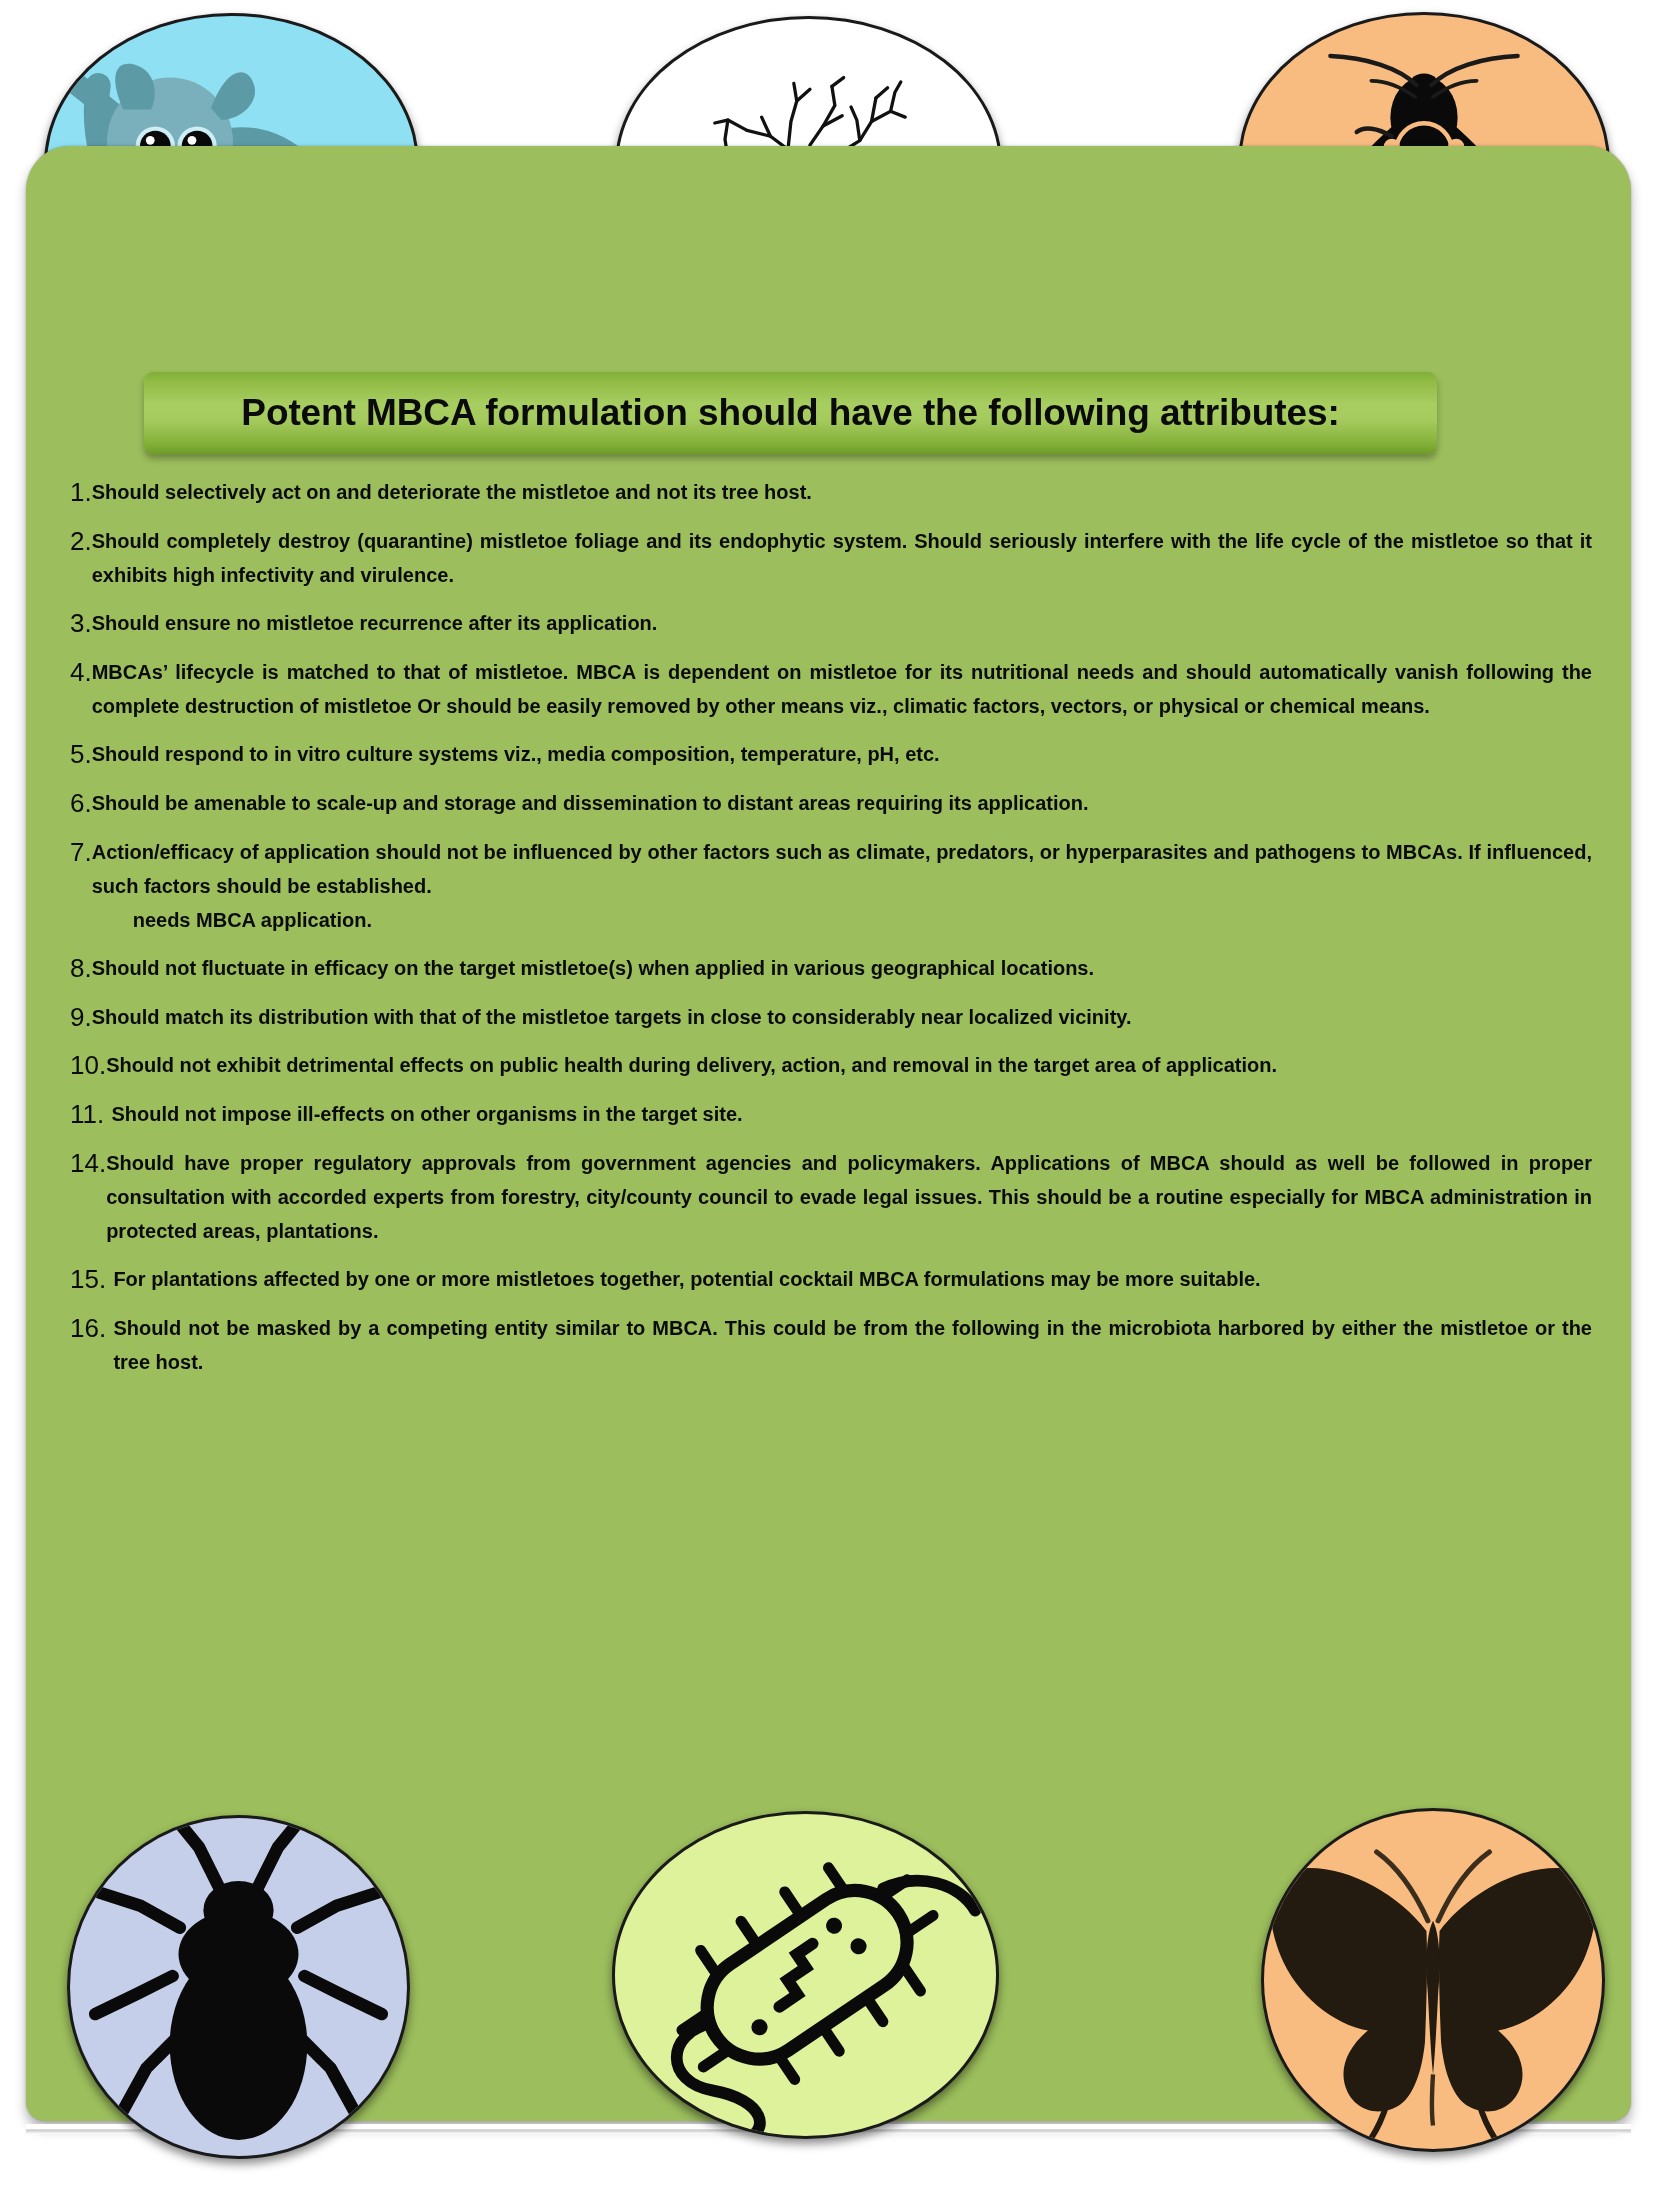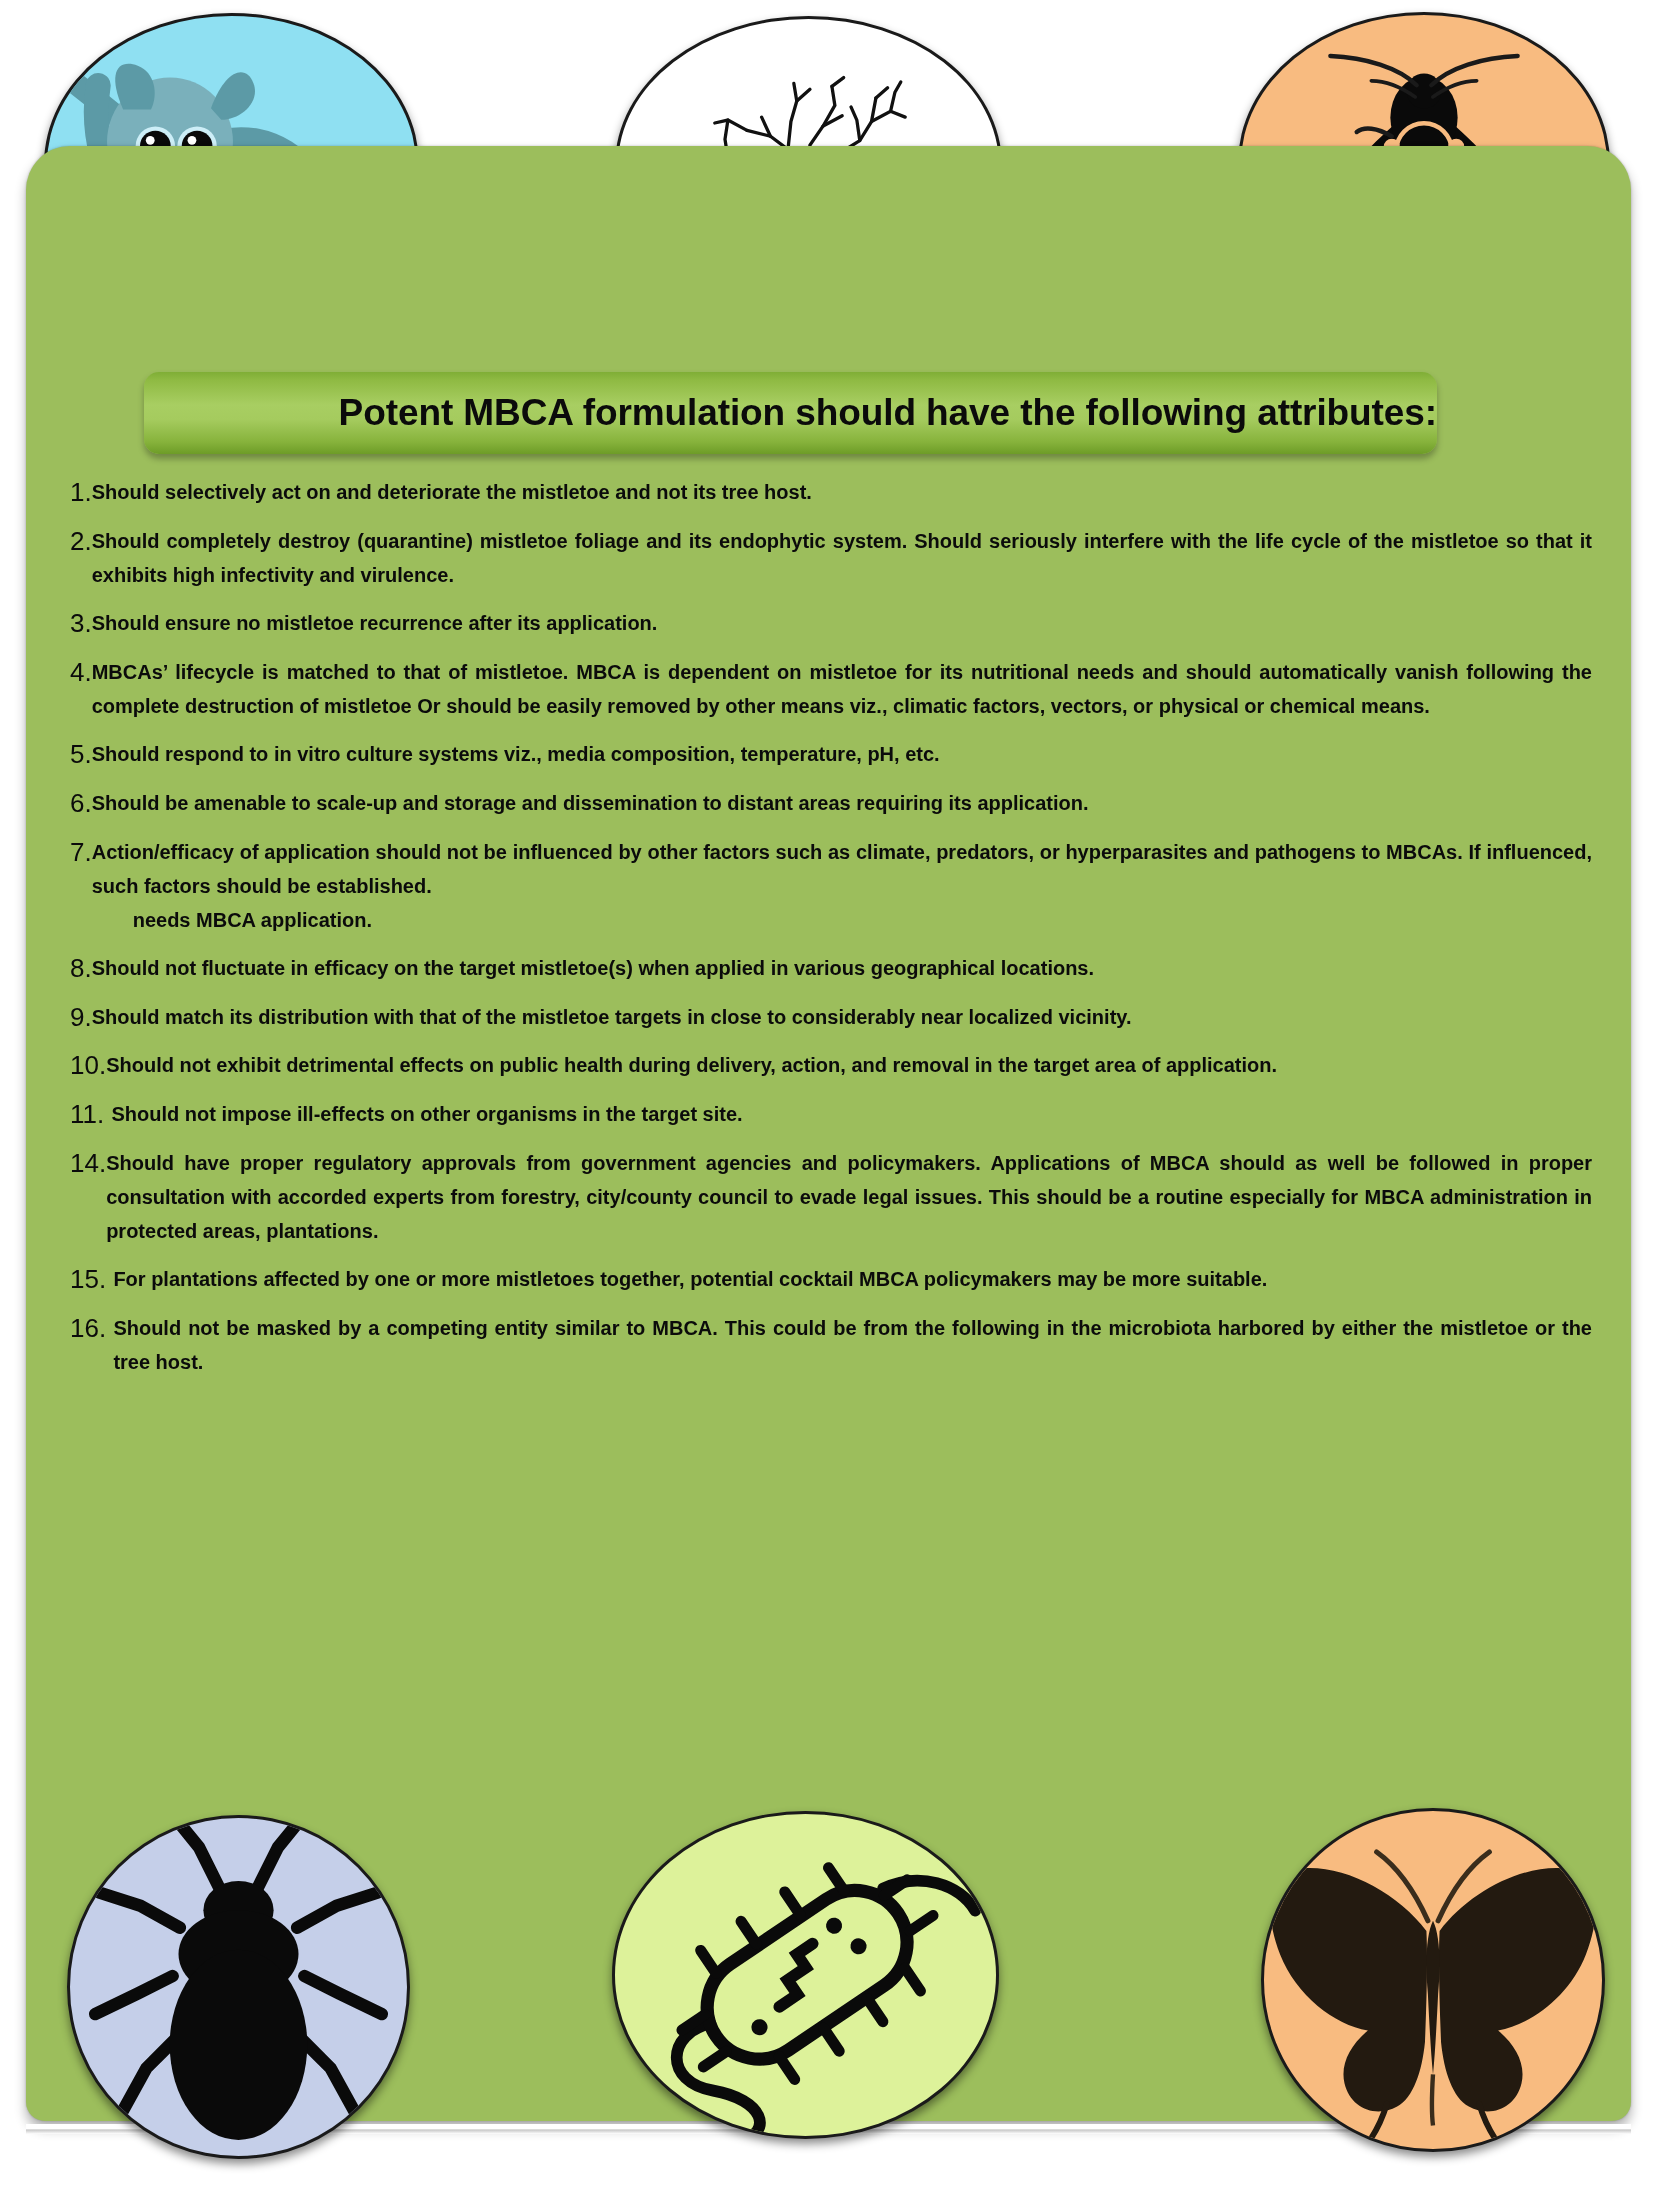--- a/index.html
+++ b/index.html
@@ -35,28 +35,28 @@
     background: linear-gradient(to bottom,#ffffff 0%,#ffffff 45%,#c9c9c9 60%,#ffffff 100%);
   }
 
   
   #title-banner {
     position: absolute;
     left: 144px;
     top: 372px;
     width: 1293px;
     height: 82px;
-    border-radius: 15px;
+    border-radius: 9px;
     background: linear-gradient(to bottom,
         #7fae36 0%, #8fba43 10%, #a8ce62 40%,
         #a5cb5e 58%, #87b33c 85%, #6d9c27 100%);
     box-shadow: 0 4.4px 6.6px rgba(0,0,0,0.28);
     display: flex;
     align-items: center;
-    justify-content: flex-end;
+    justify-content: center;
   }
   #title-text {
     font-size: 37px;
     font-weight: bold;
     color: #0b0b0b;
     letter-spacing: -0.1px;
     white-space: nowrap;
   }
 
   
@@ -302,21 +302,21 @@
     <div class="list-item">
       <span class="item-number">11. </span>
       <span class="item-text nojust">Should not impose ill-effects on other organisms in the target site.</span>
     </div>
     <div class="list-item">
       <span class="item-number">14.</span>
       <span class="item-text">Should have proper regulatory approvals from government agencies and policymakers. Applications of MBCA should as well be followed in proper consultation with accorded experts from forestry, city/county council to evade legal issues. This should be a routine especially for MBCA administration in protected areas, plantations.</span>
     </div>
     <div class="list-item">
       <span class="item-number">15. </span>
-      <span class="item-text">For plantations affected by one or more mistletoes together, potential cocktail MBCA policymakers may be more suitable.</span>
+      <span class="item-text">For plantations affected by one or more mistletoes together, potential cocktail MBCA formulations may be more suitable.</span>
     </div>
     <div class="list-item">
       <span class="item-number">16. </span>
       <span class="item-text">Should not be masked by a competing entity similar to MBCA. This could be from the following in the microbiota harbored by either the mistletoe or the tree host.</span>
     </div>
   </div>
 
 <div class="deco" id="beetle-circle">
   <svg viewBox="0 0 460 462" preserveAspectRatio="xMidYMid meet" aria-hidden="true">
     <g stroke="#0a0a0a" stroke-width="17" stroke-linecap="round" fill="none">

